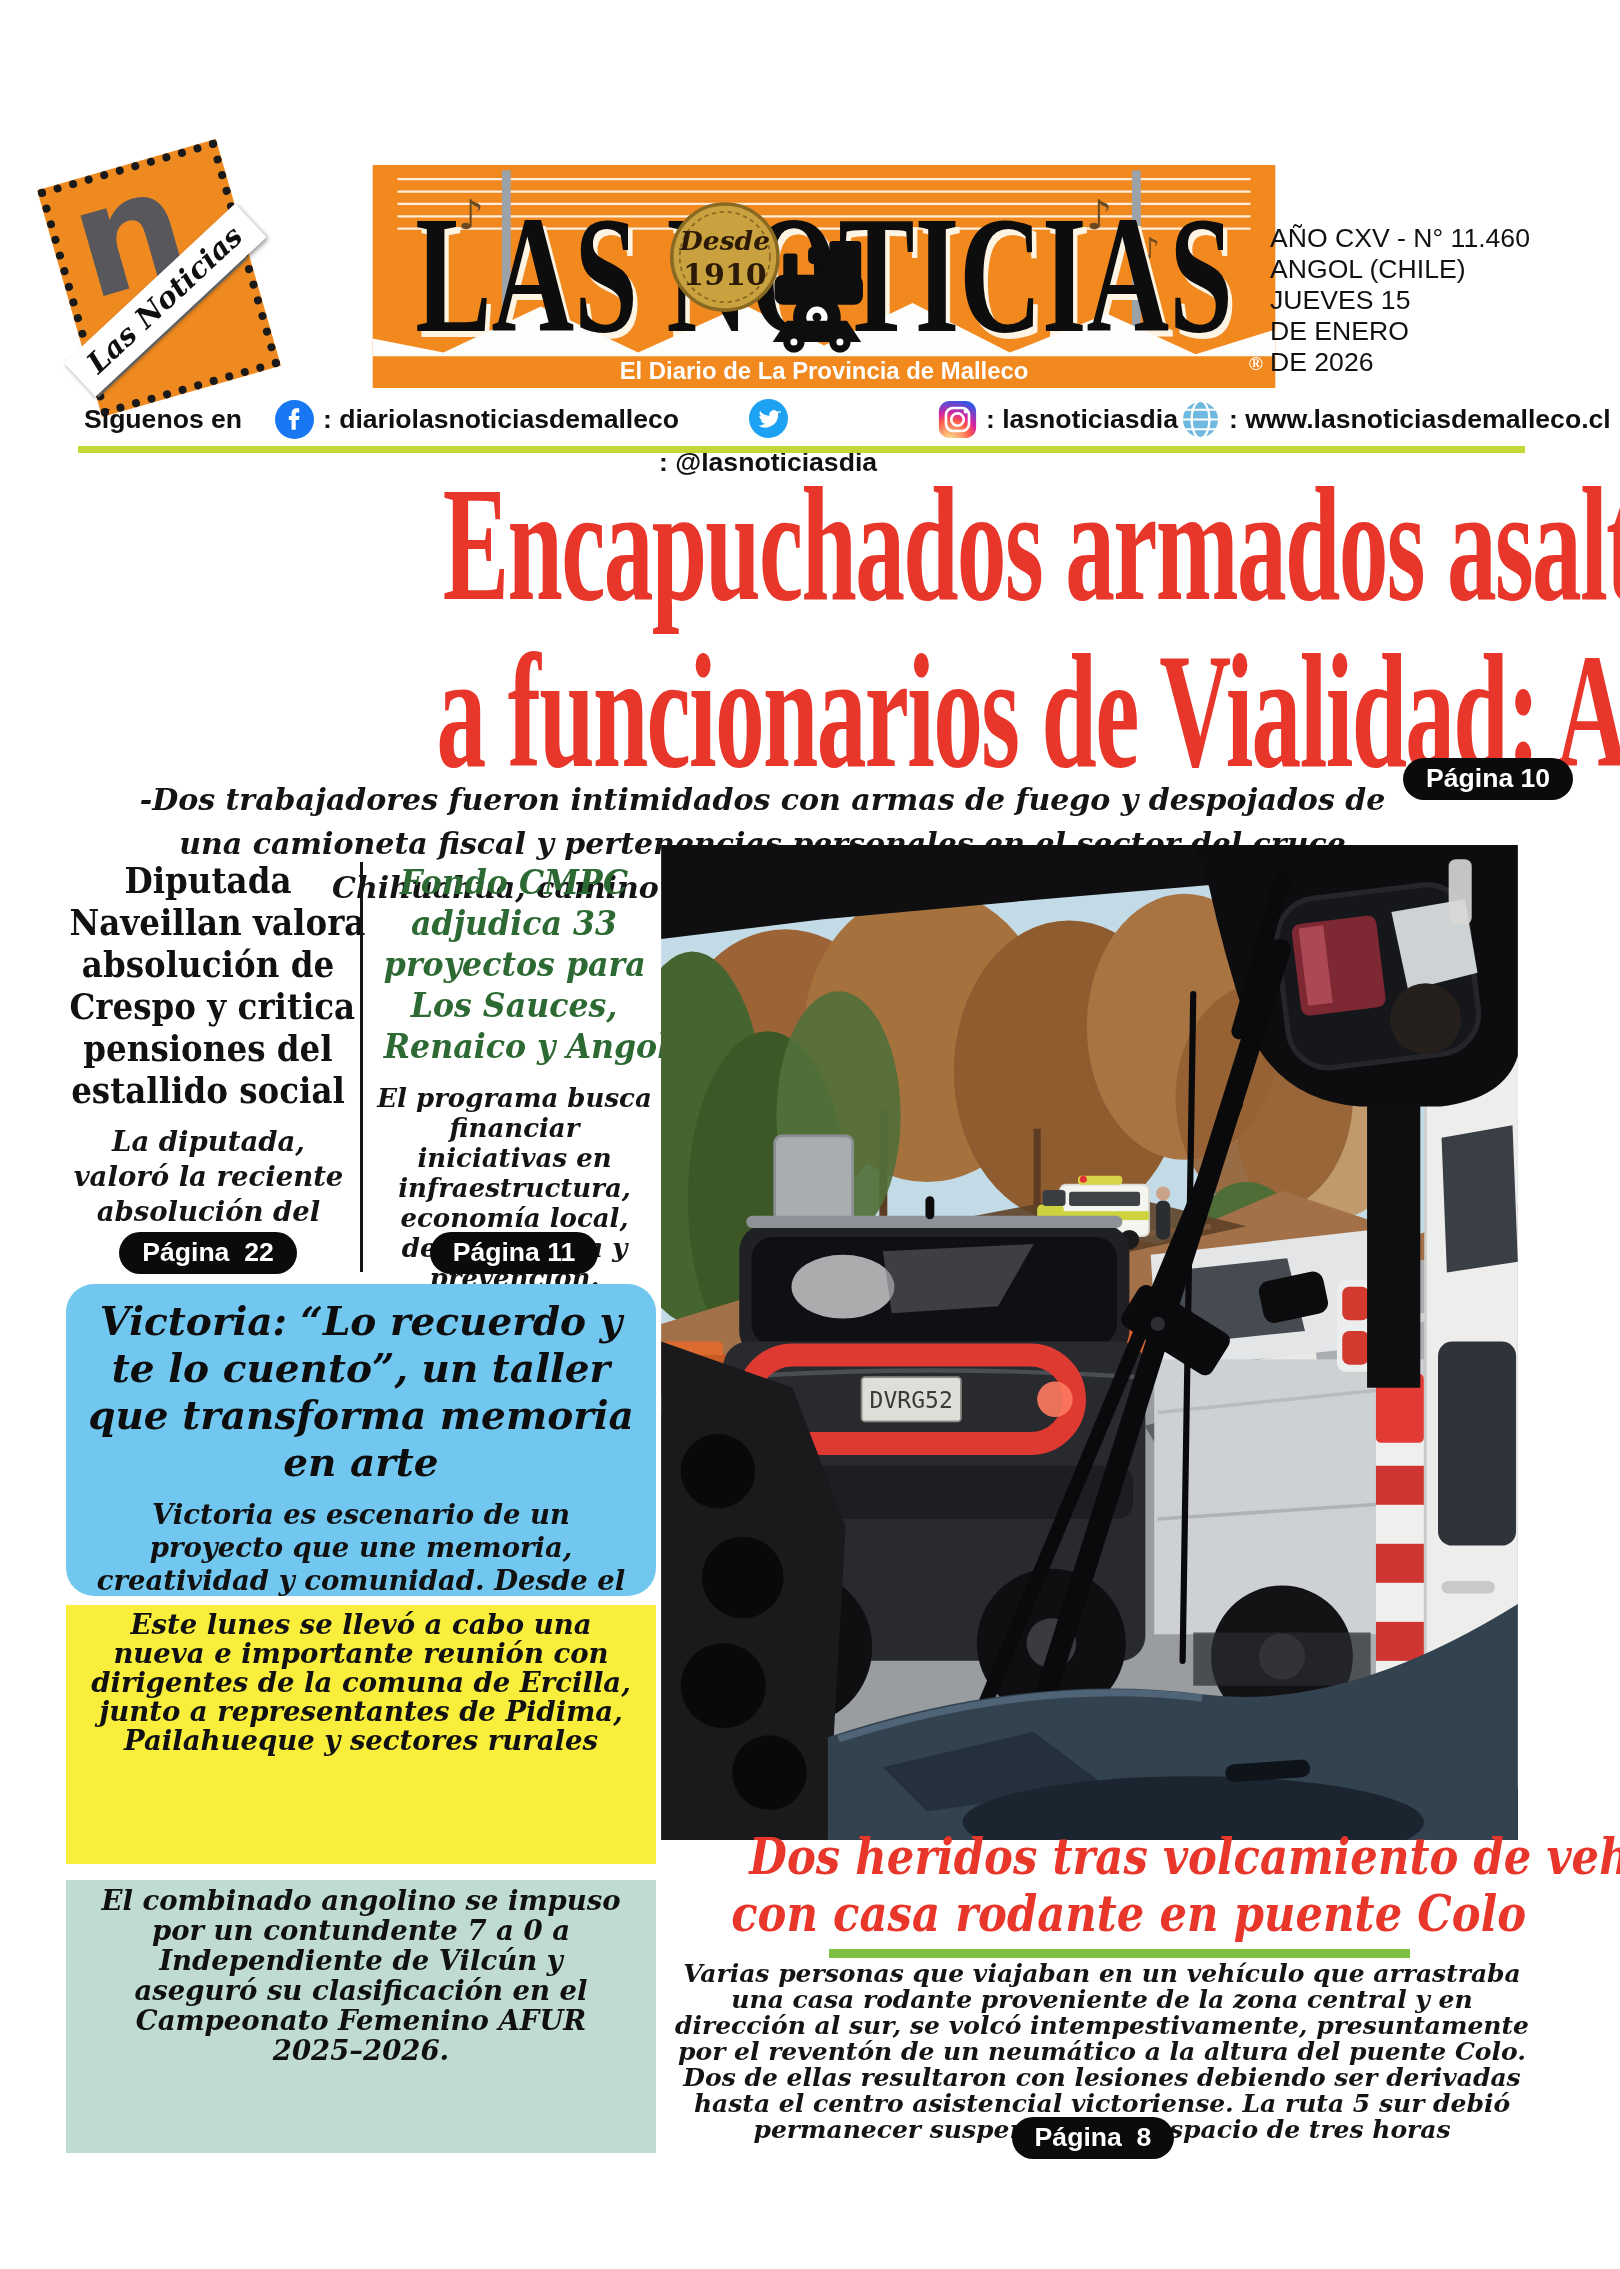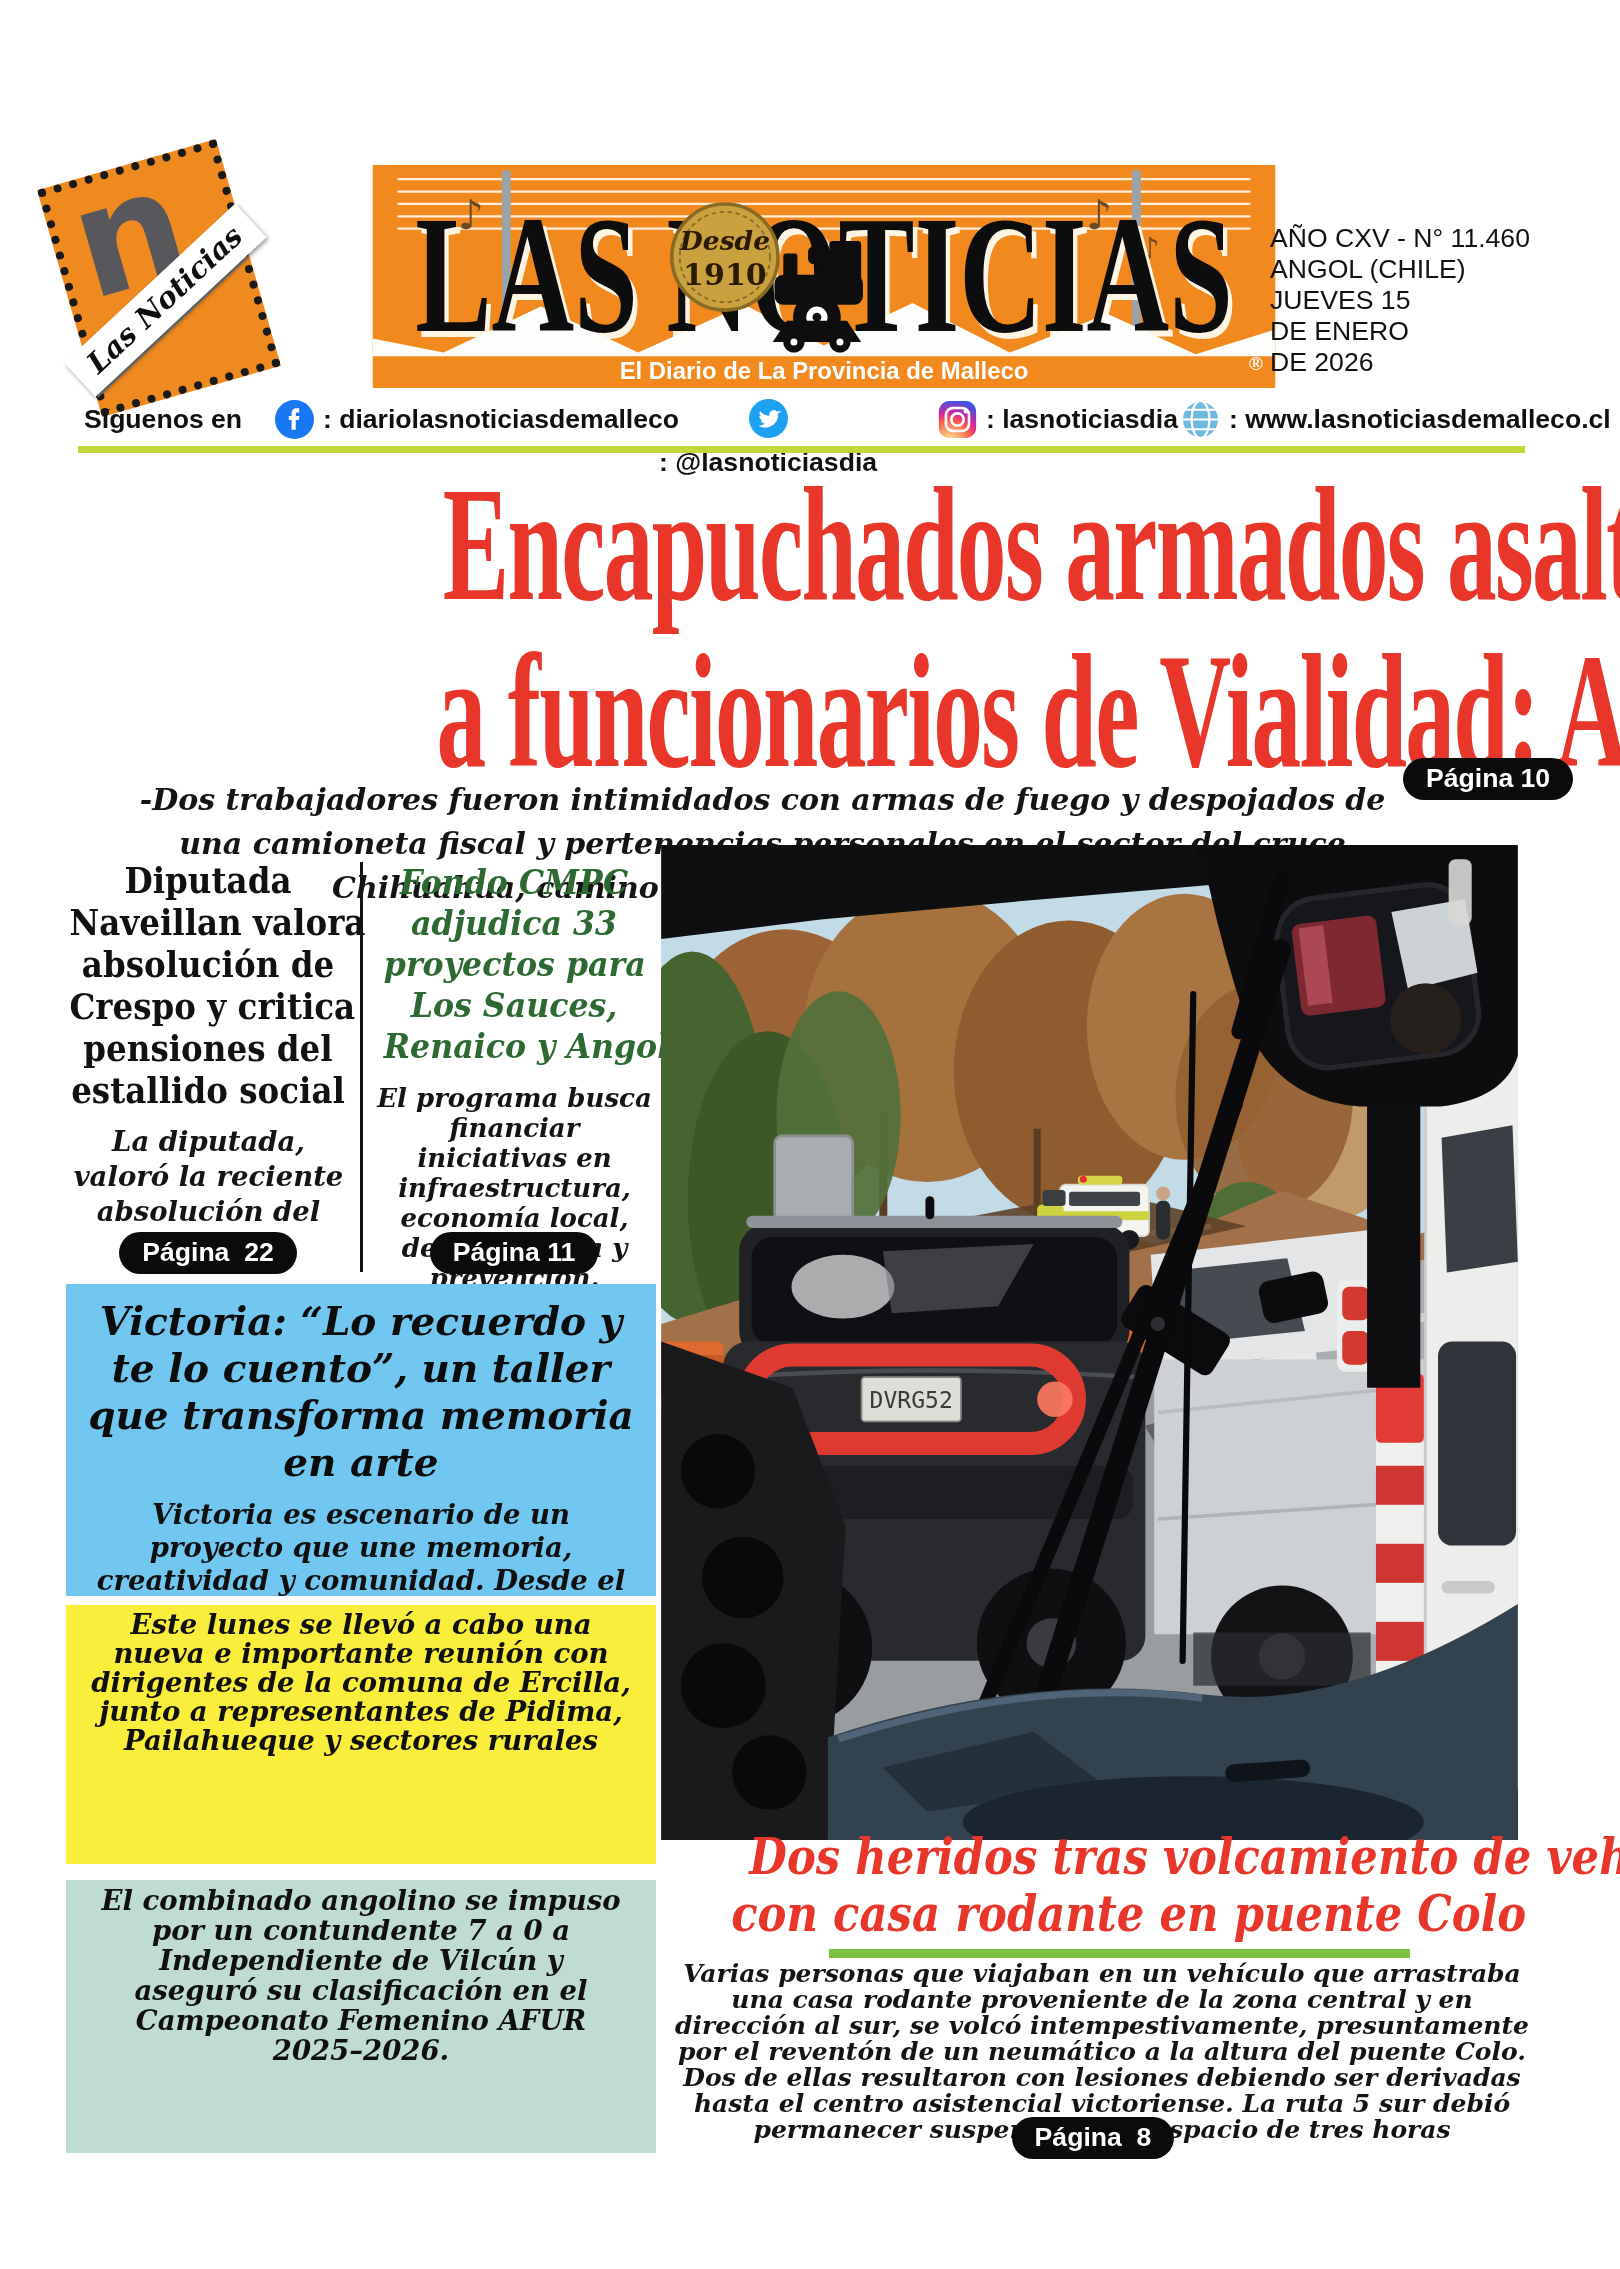--- a/index.html
+++ b/index.html
@@ -201,21 +201,21 @@
     <div>adjudica 33</div>
     <div>proyectos para</div>
     <div>Los Sauces,</div>
     <div>Renaico y Angol</div>
   </div>
   <div class="abs col-deck" style="left:376px;top:1083px;width:277px;font-size:26px;line-height:30px;">El programa busca financiar iniciativas en infraestructura, economía local, deporte, agua y prevención.</div>
   <div class="abs" style="left:374px;top:1232px;width:280px;text-align:center;">
     <span class="pill">Página 11</span>
   </div>
 
-  <div class="tint-box" style="top:1284px;height:312px;background:#72c7f0;">
+  <div class="tint-box" style="top:1284px;height:312px;background:#72c7f0;border-radius:28px;">
     <div class="box-title" style="width:554px;font-size:39px;line-height:47px;margin-top:14px;">Victoria: “Lo recuerdo y te lo cuento”, un taller que transforma memoria en arte</div>
     <div class="box-deck" style="width:548px;font-size:27.5px;line-height:33px;margin-top:12.4px;">Victoria es escenario de un proyecto que une memoria, creatividad y comunidad. Desde el 12 al 17 de enero se desarrolla el taller</div>
 
   </div>
 
   <div class="tint-box" style="top:1605px;height:259px;background:#f9ee3c;">
     <div class="box-deck" style="width:557px;font-size:27.5px;line-height:29px;margin-top:5.3px;">Este lunes se llevó a cabo una nueva e importante reunión con dirigentes de la comuna de Ercilla, junto a representantes de Pidima, Pailahueque y sectores rurales</div>
 
   </div>
 

